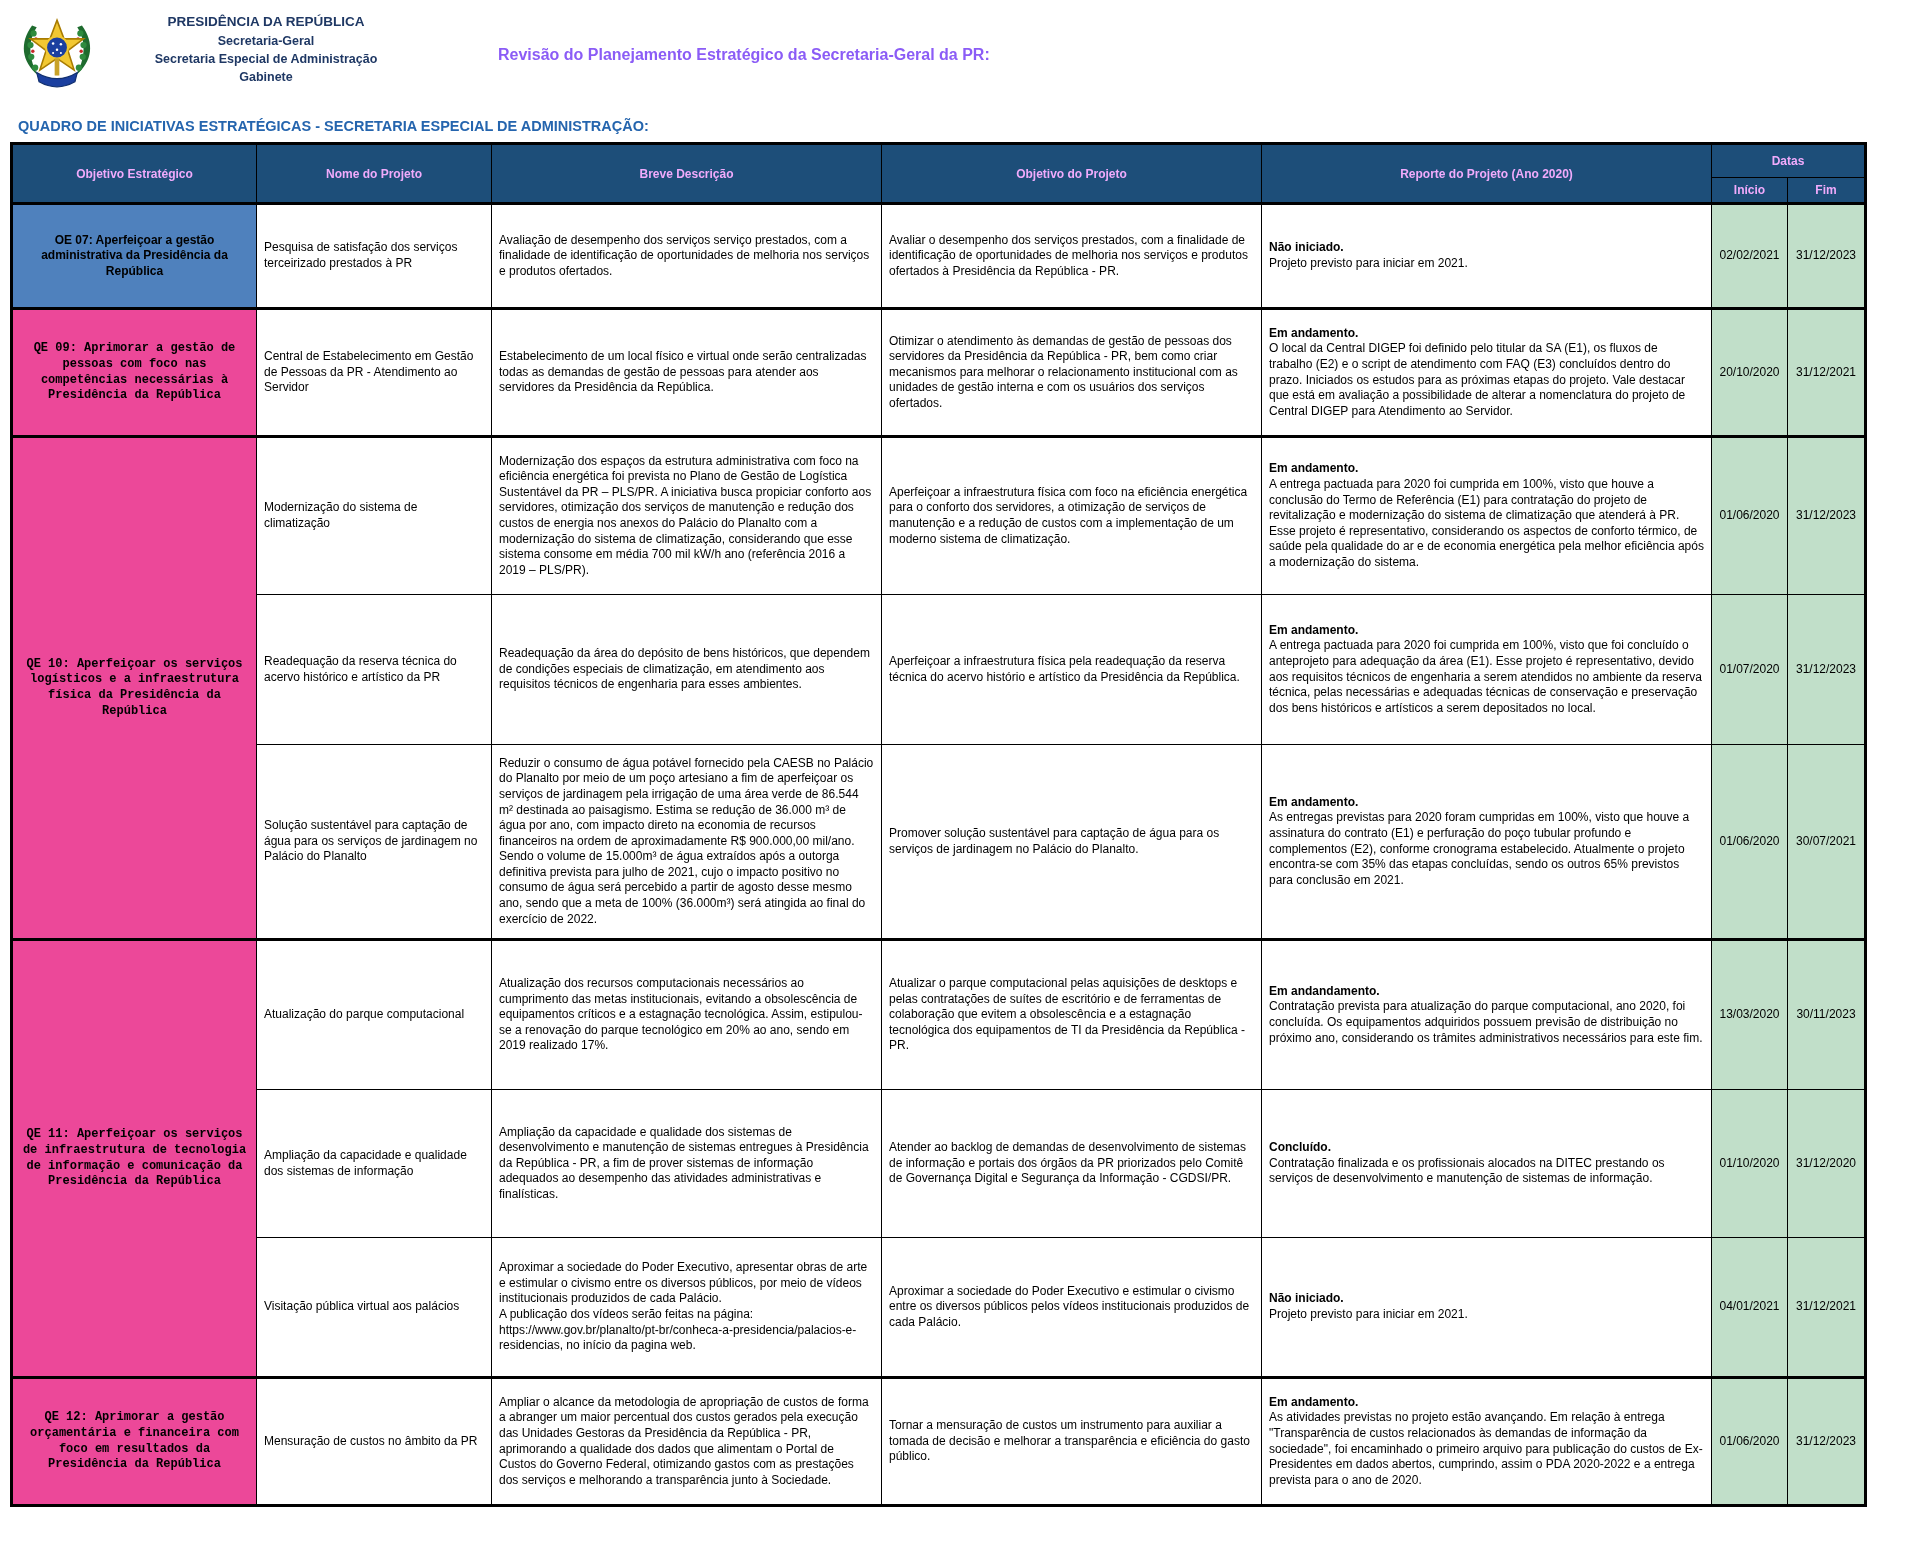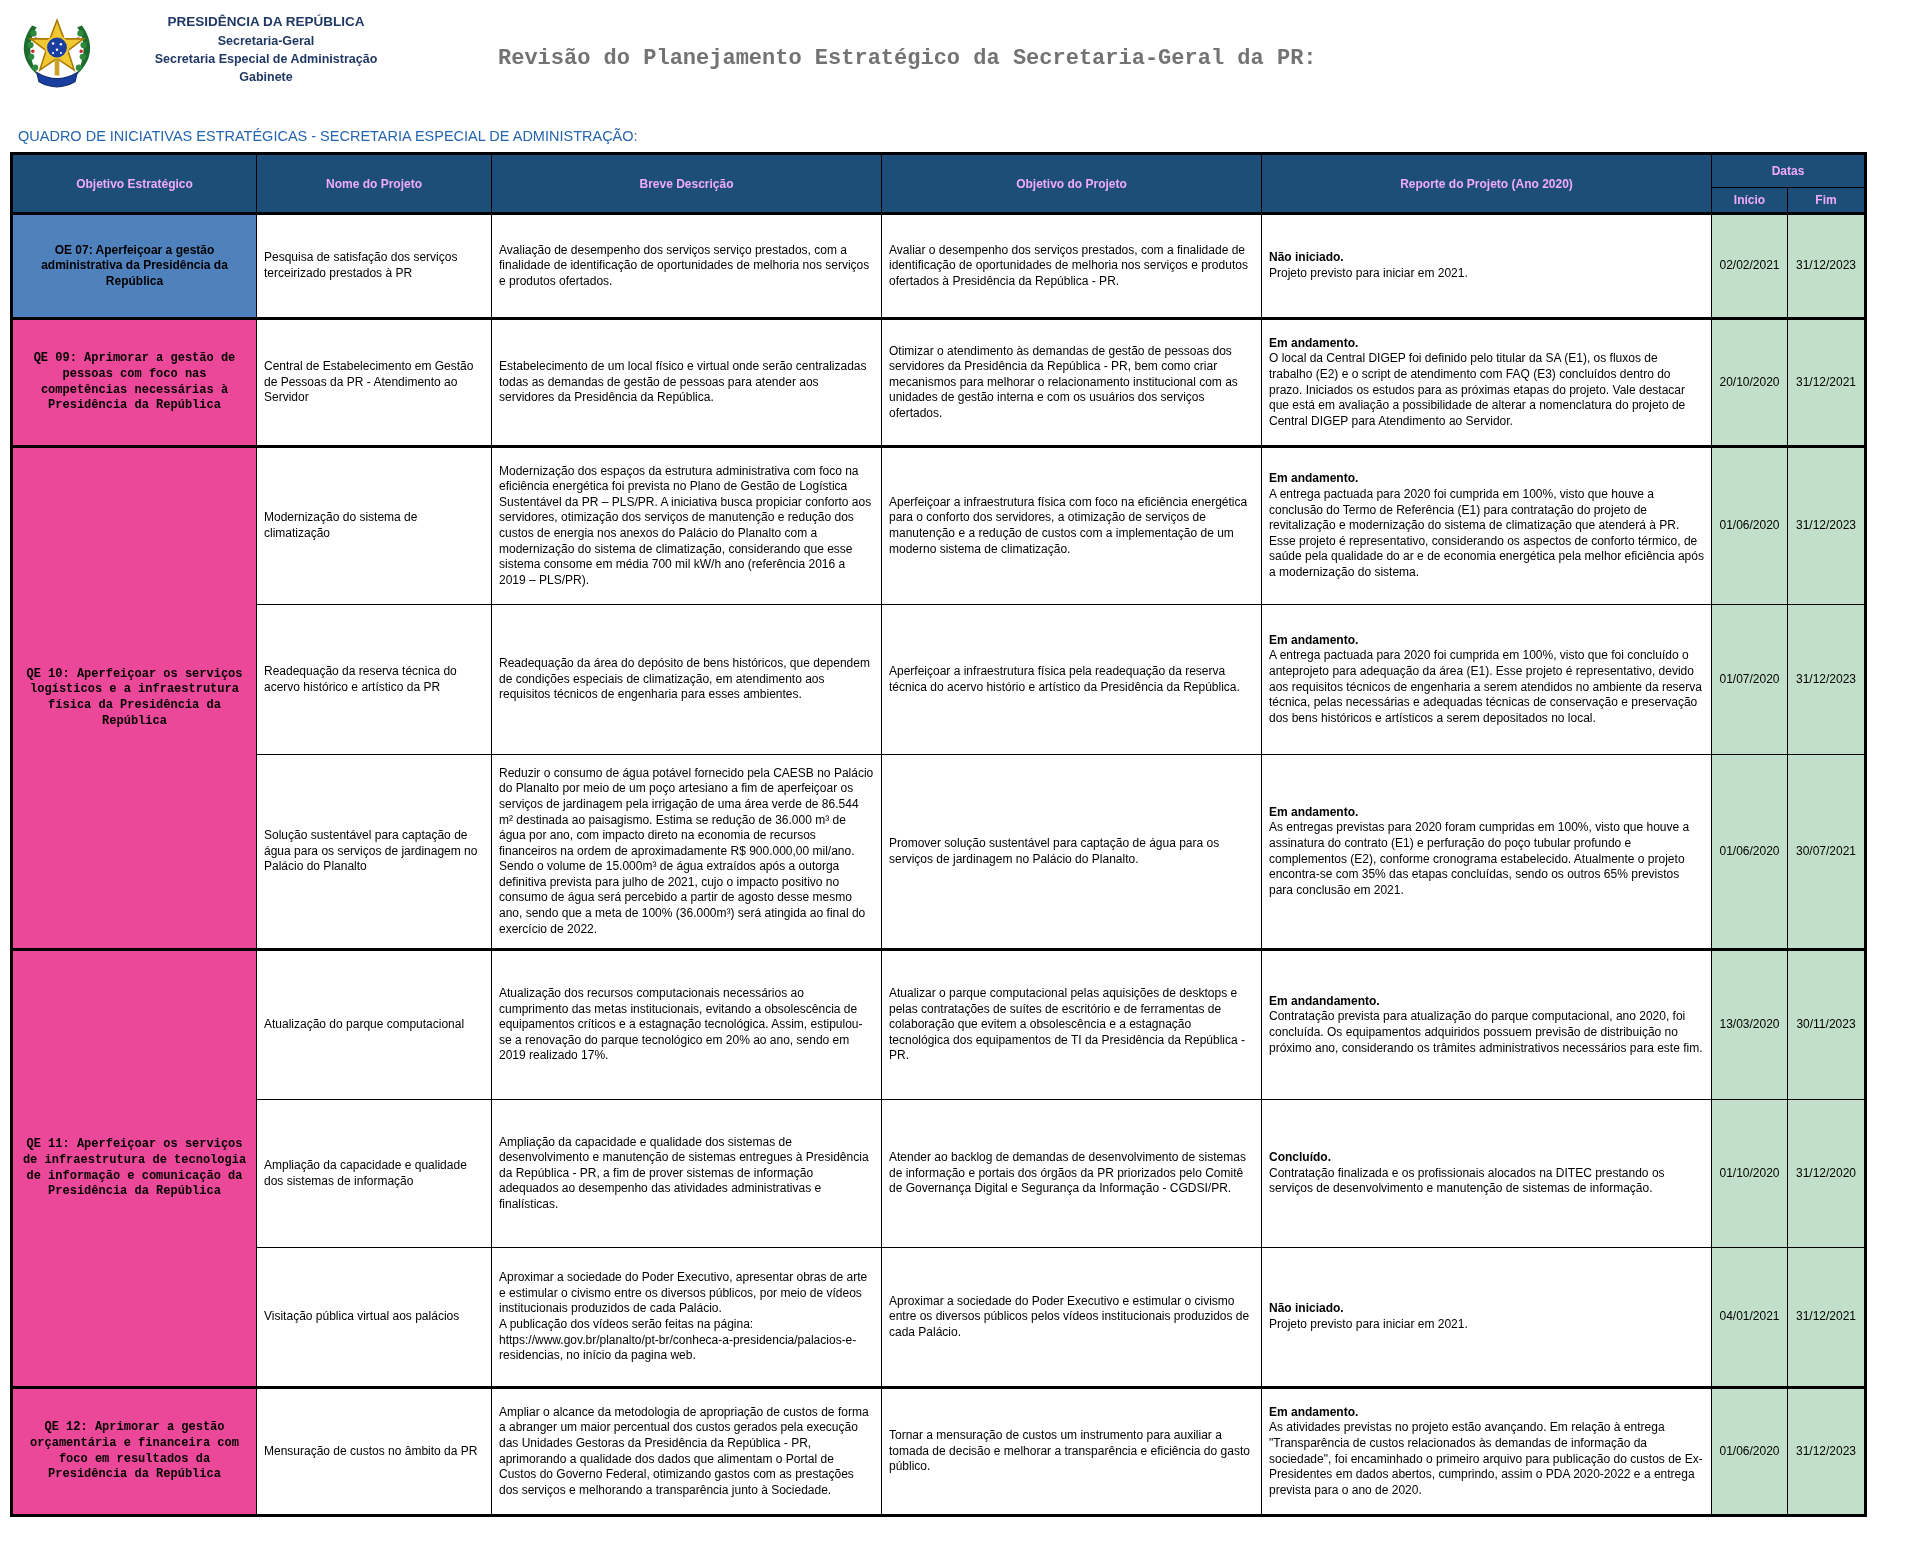--- a/index.html
+++ b/index.html
@@ -4,23 +4,23 @@
 <style>
   html,body{margin:0;padding:0;background:#fff;}
   body{width:1920px;height:1545px;font-family:"Liberation Sans",sans-serif;color:#000;position:relative;}
   .page{padding:6px 10px;}
 
   
   .top{position:relative;height:96px;}
   .logo-block{display:flex;align-items:center;gap:20px;padding-left:8px;padding-top:4px;}
   .org{width:300px;text-align:center;color:#1F3864;font-weight:bold;font-size:12.5px;line-height:1.45;}
   .org .l0{font-size:13.5px;}
-  .doc-title{position:absolute;left:488px;top:40px;color:#737373;font-weight:bold;font-size:22px;font-family:Liberation Mono, monospace;}
-
-  .section-title{color:#2565AE;font-weight:normal;font-size:14.5px;margin:26px 0 8px 8px;}
+  .doc-title{position:absolute;left:488px;top:40px;color:#8b5cf6;font-weight:bold;font-size:16px;}
+
+  .section-title{color:#2565AE;font-weight:bold;font-size:14.5px;margin:16px 0 8px 8px;}
 
   
   table.grid{border-collapse:collapse;table-layout:fixed;width:1854px;border:3px solid #000;}
   .grid th,.grid td{border:1px solid #000;vertical-align:middle;overflow:hidden;}
   .grid thead th{background:#1D4E79;color:#f0abfc;font-size:12px;font-weight:bold;text-align:center;padding:2px 4px;}
   tr.h1{height:34px;} tr.h2{height:26px;}
   .grid tbody tr{page-break-inside:avoid;}
   .grid tbody td{font-size:12px;line-height:1.3;padding:2px 7px;}
   td.obj{ text-align:center;font-weight:bold;font-size:12px;padding:2px 10px;}
   td.obj-dark{background:#4F81BD;color:#000000;}

